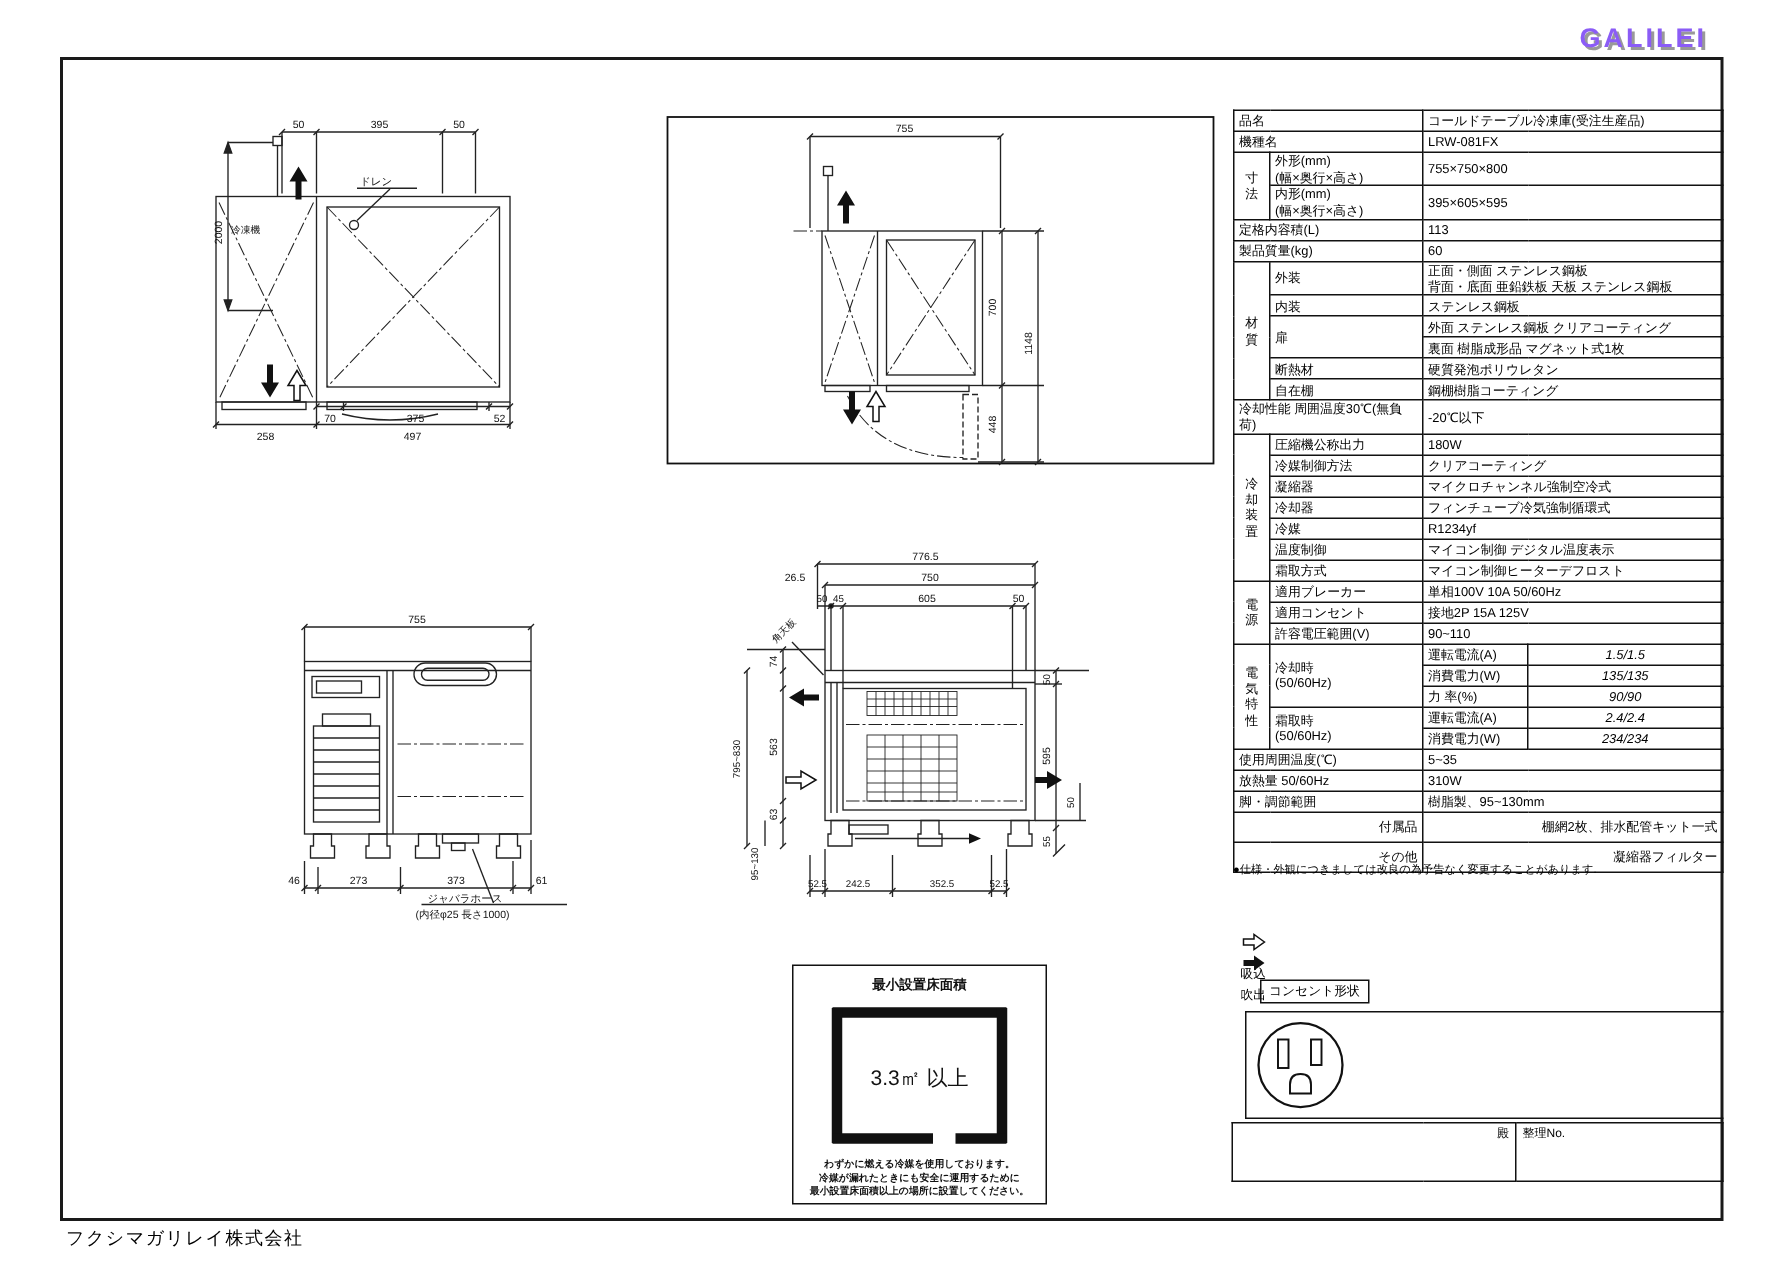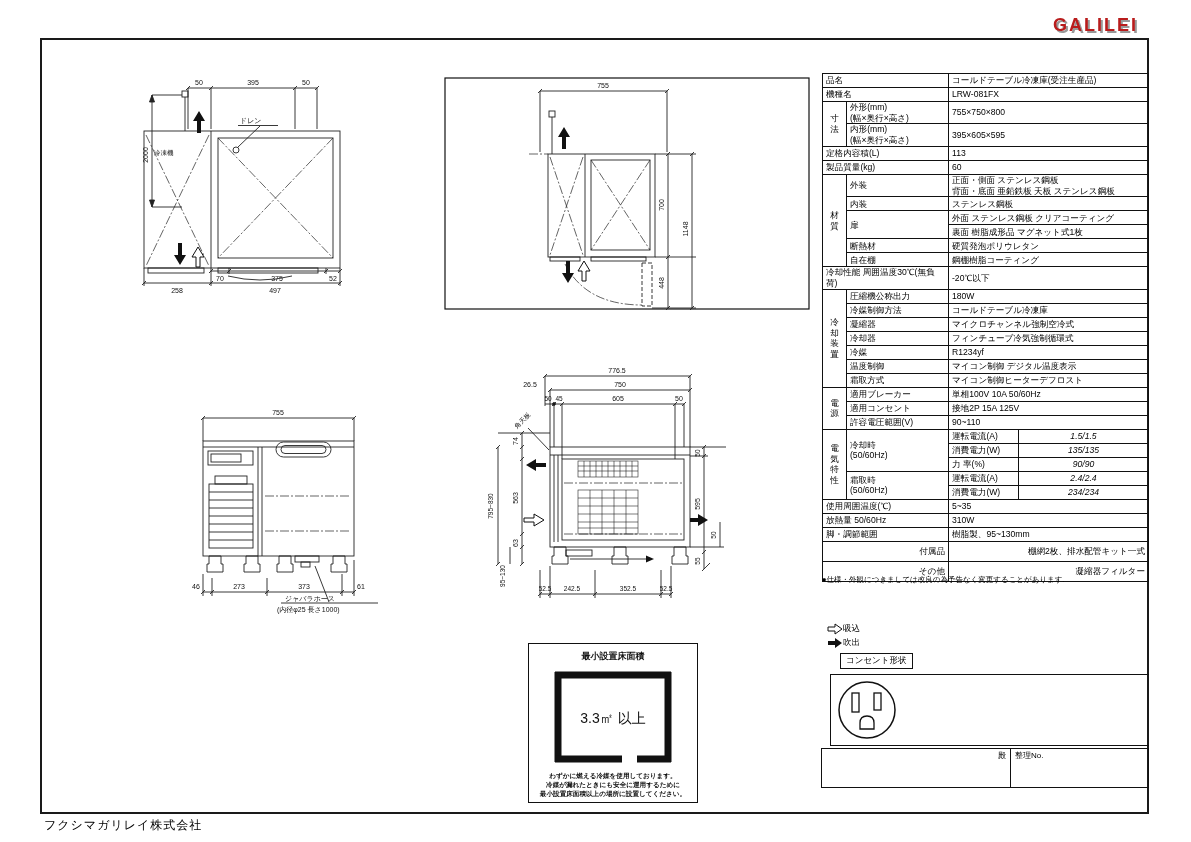--- a/index.html
+++ b/index.html
@@ -1,39 +1,39 @@
 <!DOCTYPE html>
 <html><head>
 <meta charset="utf-8">
 <style>
   html,body{margin:0;padding:0;background:#fff;}
   .page{position:relative;width:1191px;height:842px;background:#fff;overflow:hidden;
         font-family:"Liberation Sans",sans-serif;color:#000;}
   .sheet-border{position:absolute;left:40px;top:38px;width:1105px;height:772px;border:2px solid #1a1a1a;}
   .logo{position:absolute;left:1053px;top:15px;font-weight:bold;font-size:18px;letter-spacing:2px;
-        color:#b91c1c;text-shadow:2px 2px 0 #999;font-style:normal;}
+        color:#8b5cf6;text-shadow:2px 2px 0 #999;font-style:normal;}
   .company{position:absolute;left:44px;top:817px;font-size:12px;letter-spacing:1px;}
   svg{position:absolute;overflow:visible;}
   svg text{font-family:"Liberation Sans",sans-serif;fill:#111;}
   .dimtxt{font-size:7px;}
   .dimtxt2{font-size:6.5px;}
   .lbltxt{font-size:7px;}
   
   table.spec{position:absolute;left:822px;top:73px;width:326px;border-collapse:collapse;table-layout:fixed;}
   table.spec td{border:1px solid #111;font-size:8.6px;line-height:1.25;padding:0 3px;height:13px;
                 overflow:hidden;vertical-align:middle;}
   td.vg{text-align:center;white-space:pre-line;line-height:2.0;padding:0;font-size:8.6px;}
   td.pre{white-space:pre-line;}
   td.sub{text-align:left;padding-left:8px;}
   td.subval{text-align:center;font-style:italic;}
   tr.h20 td{height:19px;text-align:right;}
   
   .note{position:absolute;left:822px;top:575px;font-size:7.5px;}
   .legend{position:absolute;left:827px;top:622px;font-size:8.5px;}
-  .legend-row{display:flex;align-items:center;height:14px;gap:0;}
+  .legend-row{display:flex;align-items:center;height:14px;gap:10px;flex-direction:column;}
   .outlet-shape-box{position:absolute;left:840px;top:653px;border:1px solid #111;font-size:8.5px;
                     padding:1px 5px;}
   .notice-box{position:absolute;left:830px;top:674px;width:318px;height:70px;border:1px solid #111;border-right:none;}
   .notice-text{position:absolute;left:900px;top:703px;font-size:12.5px;}
   
   table.tblock{position:absolute;left:821px;top:748px;width:327px;border-collapse:collapse;table-layout:fixed;}
   table.tblock td{border:1.5px solid #111;padding:1px 4px;vertical-align:top;font-size:8px;}
   td.dono{text-align:right;vertical-align:middle;font-size:20px;padding-right:10px;height:36px;}
   td.datec{font-size:9px;text-align:center;vertical-align:middle;height:26px;letter-spacing:1px;}
   td.fracc{text-align:center;vertical-align:middle;font-size:9px;}
@@ -423,21 +423,21 @@
     <tr>
           <td rowspan="7" class="vg">冷
 却
 装
 置</td>
         <td>圧縮機公称出力</td>
         <td colspan="2">180W</td>
         </tr>
     <tr>
           <td>冷媒制御方法</td>
-        <td colspan="2">コールドテーブル冷凍庫</td>
+        <td colspan="2">クリアコーティング</td>
         </tr>
     <tr>
           <td>凝縮器</td>
         <td colspan="2">マイクロチャンネル強制空冷式</td>
         </tr>
     <tr>
           <td>冷却器</td>
         <td colspan="2">フィンチューブ冷気強制循環式</td>
         </tr>
     <tr>

